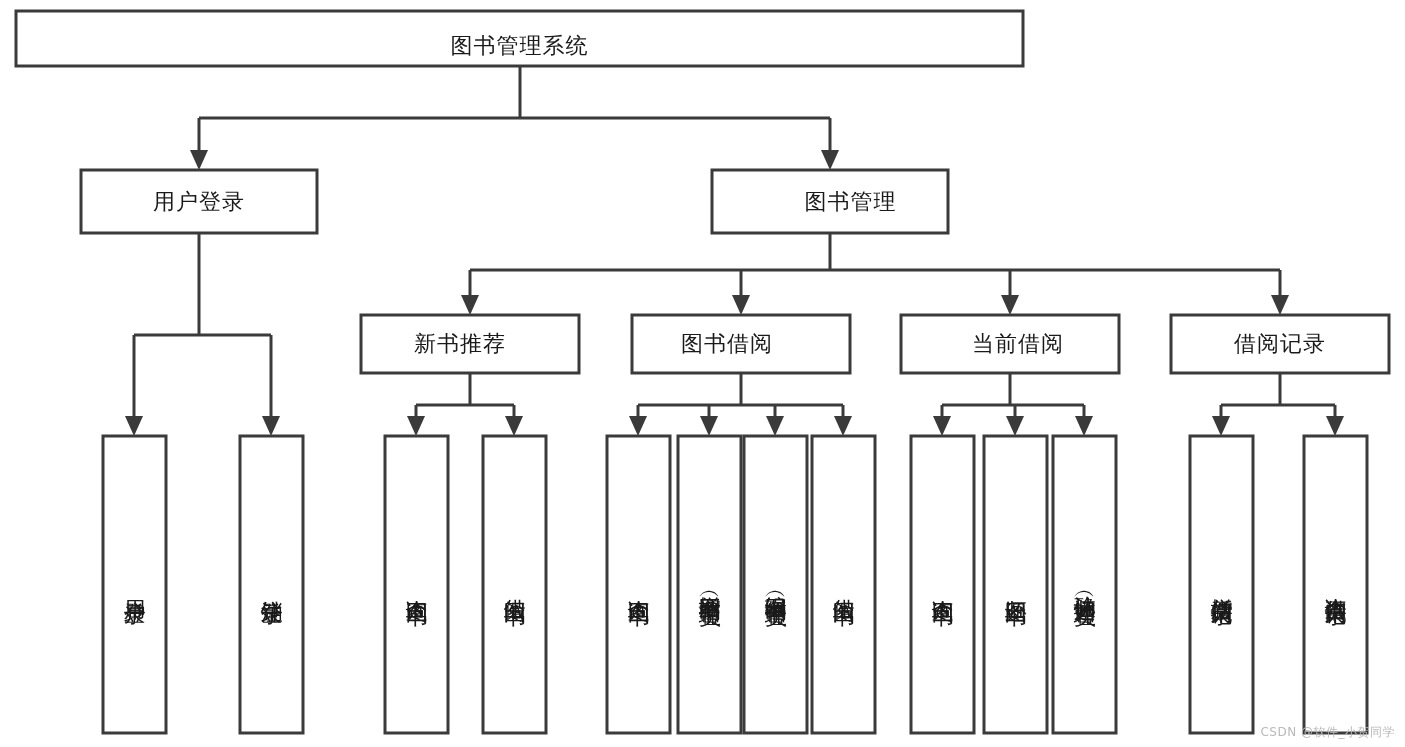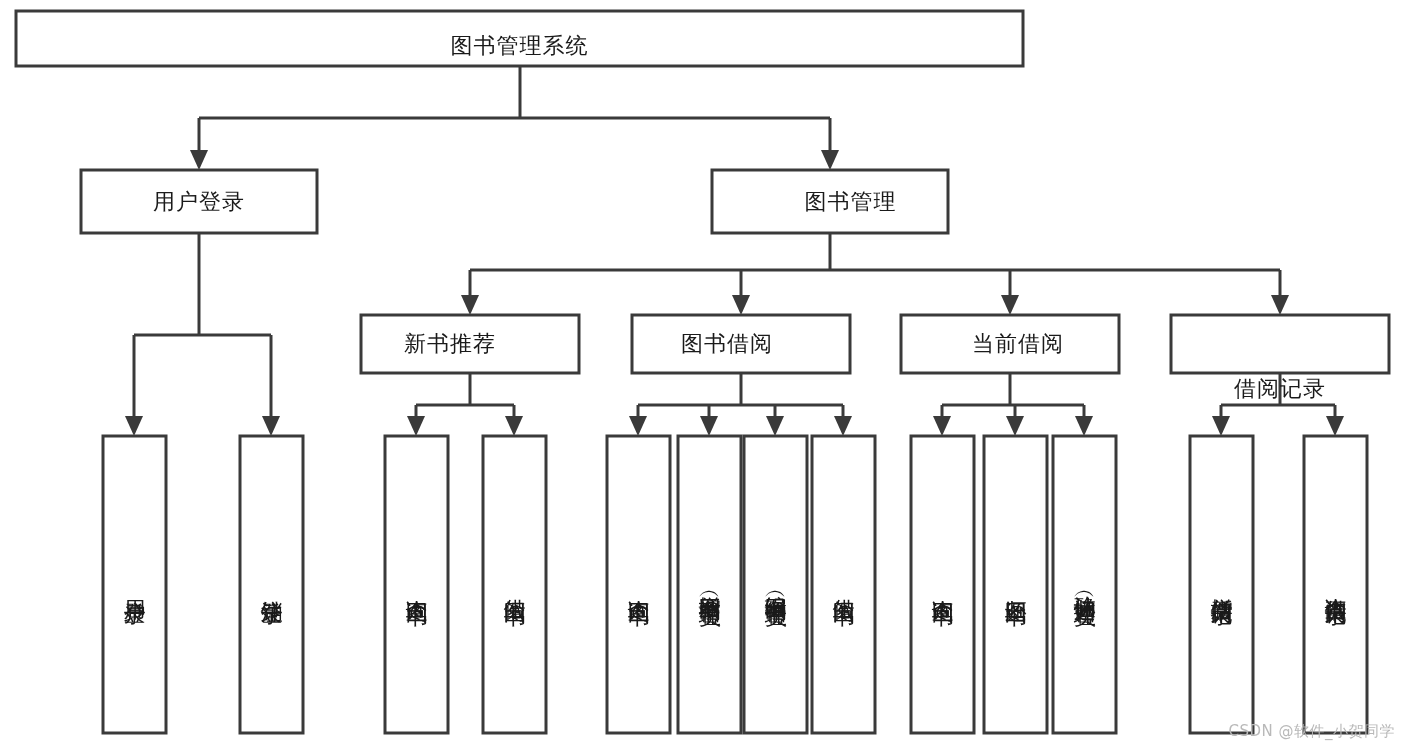--- a/index.html
+++ b/index.html
@@ -37,21 +37,21 @@
     white-space:nowrap;
     pointer-events:none;
   }
   .connector{
     fill:none;stroke:#3a3a3a;stroke-width:3;
   }
   .arrow-head{fill:#3a3a3a;stroke:none;}
   #watermark{
     position:absolute;
     right:10px;bottom:6px;
-    font-size:15px;
+    font-size:12px;
     color:#b9b9b9;
     letter-spacing:0.5px;
     white-space:nowrap;
   }
 </style>
 </head>
 <body>
 
 <div id="diagram-root">
   <svg id="diagram-svg" width="1405" height="747" viewBox="0 0 1405 747" xmlns="http://www.w3.org/2000/svg">
@@ -143,24 +143,24 @@
         <rect x="984" y="436" width="63" height="297" class="node-box"></rect>
         <rect x="1053" y="436" width="63" height="297" class="node-box"></rect>
         <rect x="1190" y="436" width="63" height="297" class="node-box"></rect>
         <rect x="1304" y="436" width="63" height="297" class="node-box"></rect>
       </g>
   </svg>
   <div id="labels-layer">
       <div class="hlabel-wrap" style="left: 16px; top: 11px; width: 1007px; height: 70px;">图书管理系统</div>
       <div class="hlabel-wrap" style="left: 81px; top: 170px; width: 236px; height: 63px;">用户登录</div>
       <div class="hlabel-wrap" style="left: 712px; top: 170px; width: 277px; height: 63px;">图书管理</div>
-      <div class="hlabel-wrap" style="left: 361px; top: 315px; width: 178px; height: 58px;">新书推荐</div>
+      <div class="hlabel-wrap" style="left: 371px; top: 315px; width: 178px; height: 58px;">新书推荐</div>
       <div class="hlabel-wrap" style="left: 632px; top: 315px; width: 190px; height: 58px;">图书借阅</div>
       <div class="hlabel-wrap" style="left: 901px; top: 315px; width: 234px; height: 58px;">当前借阅</div>
-      <div class="hlabel-wrap" style="left: 1171px; top: 315px; width: 218px; height: 58px; margin-top: 45px;">借阅记录</div>
+      <div class="hlabel-wrap" style="left: 1171px; top: 315px; width: 218px; height: 58px;">借阅记录</div>
       <div class="vlabel-wrap" style="left: 103px; top: 436px; width: 63px; height: 297px;">用户登录</div>
       <div class="vlabel-wrap" style="left: 240px; top: 436px; width: 63px; height: 297px;">注销登录</div>
       <div class="vlabel-wrap" style="left: 385px; top: 436px; width: 63px; height: 297px;">查询图书</div>
       <div class="vlabel-wrap" style="left: 483px; top: 436px; width: 63px; height: 297px;">借阅图书</div>
       <div class="vlabel-wrap" style="left: 607px; top: 436px; width: 63px; height: 297px;">查询图书</div>
       <div class="vlabel-wrap" style="left: 678px; top: 436px; width: 63px; height: 297px;">新增图书（管理员）</div>
       <div class="vlabel-wrap" style="left: 744px; top: 436px; width: 63px; height: 297px;">编辑图书（管理员）</div>
       <div class="vlabel-wrap" style="left: 812px; top: 436px; width: 63px; height: 297px;">借阅图书</div>
       <div class="vlabel-wrap" style="left: 911px; top: 436px; width: 63px; height: 297px;">查询图书</div>
       <div class="vlabel-wrap" style="left: 984px; top: 436px; width: 63px; height: 297px;">归还图书</div>

